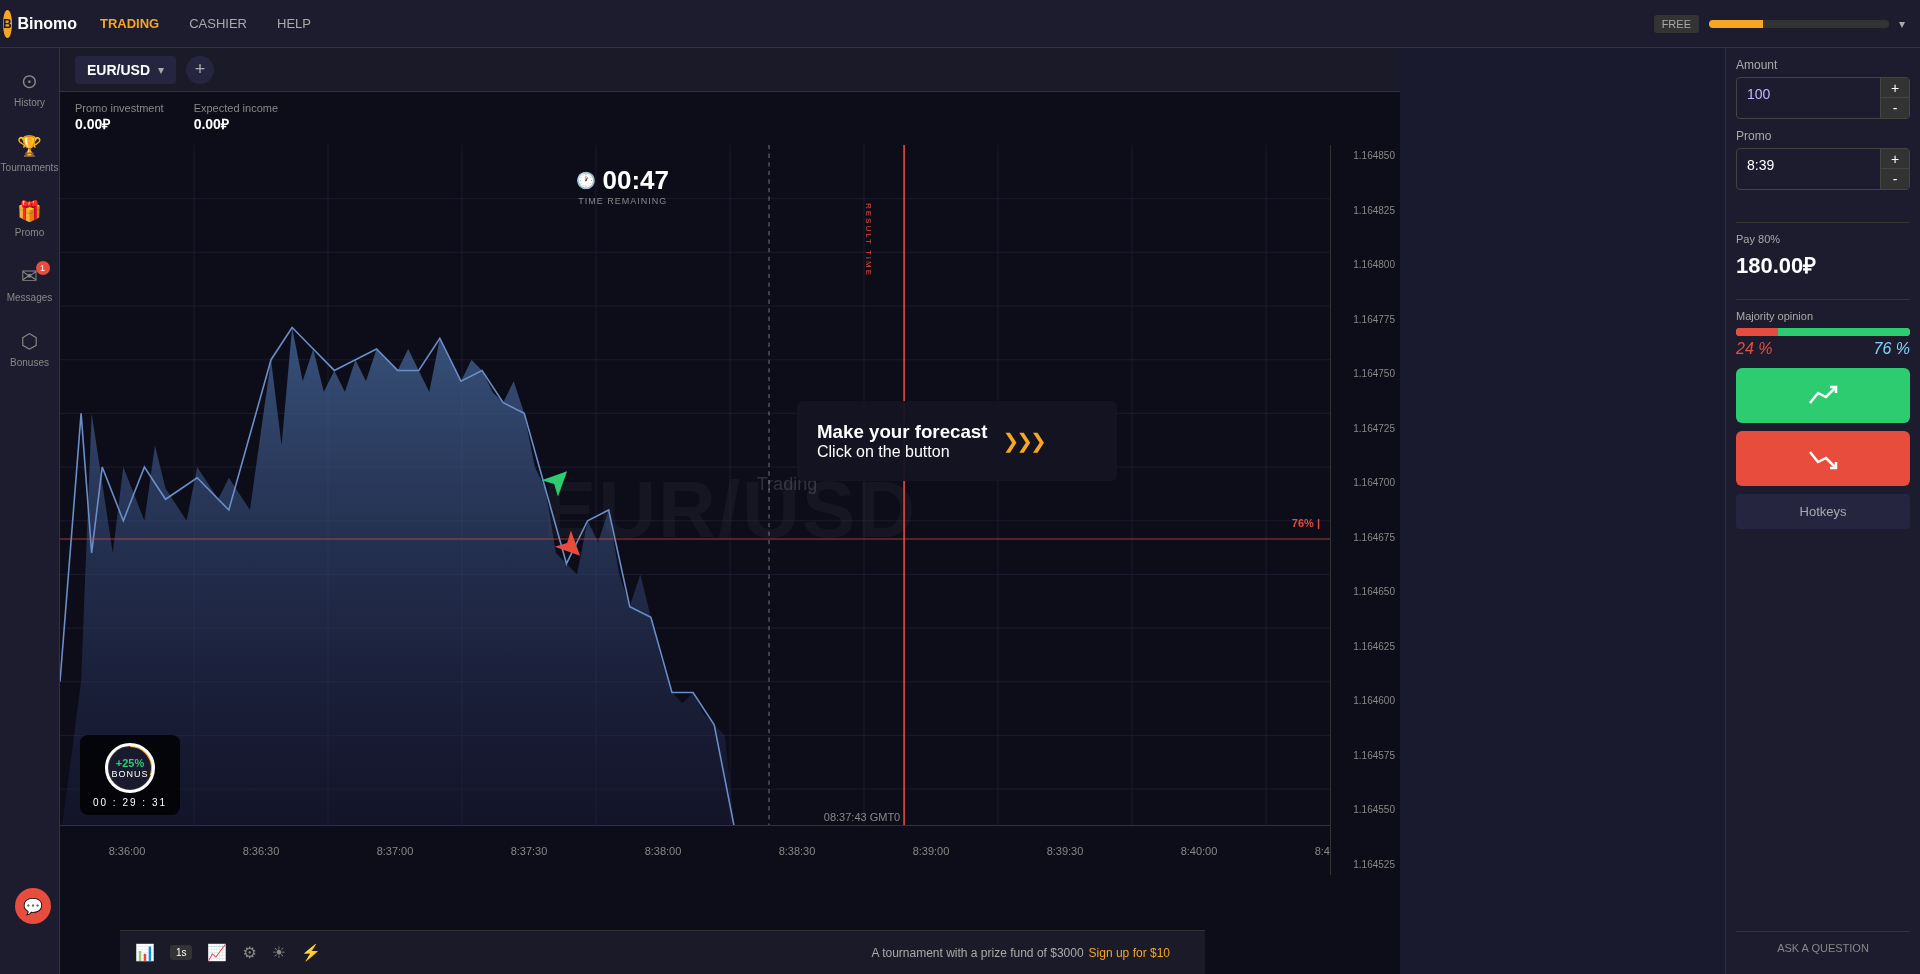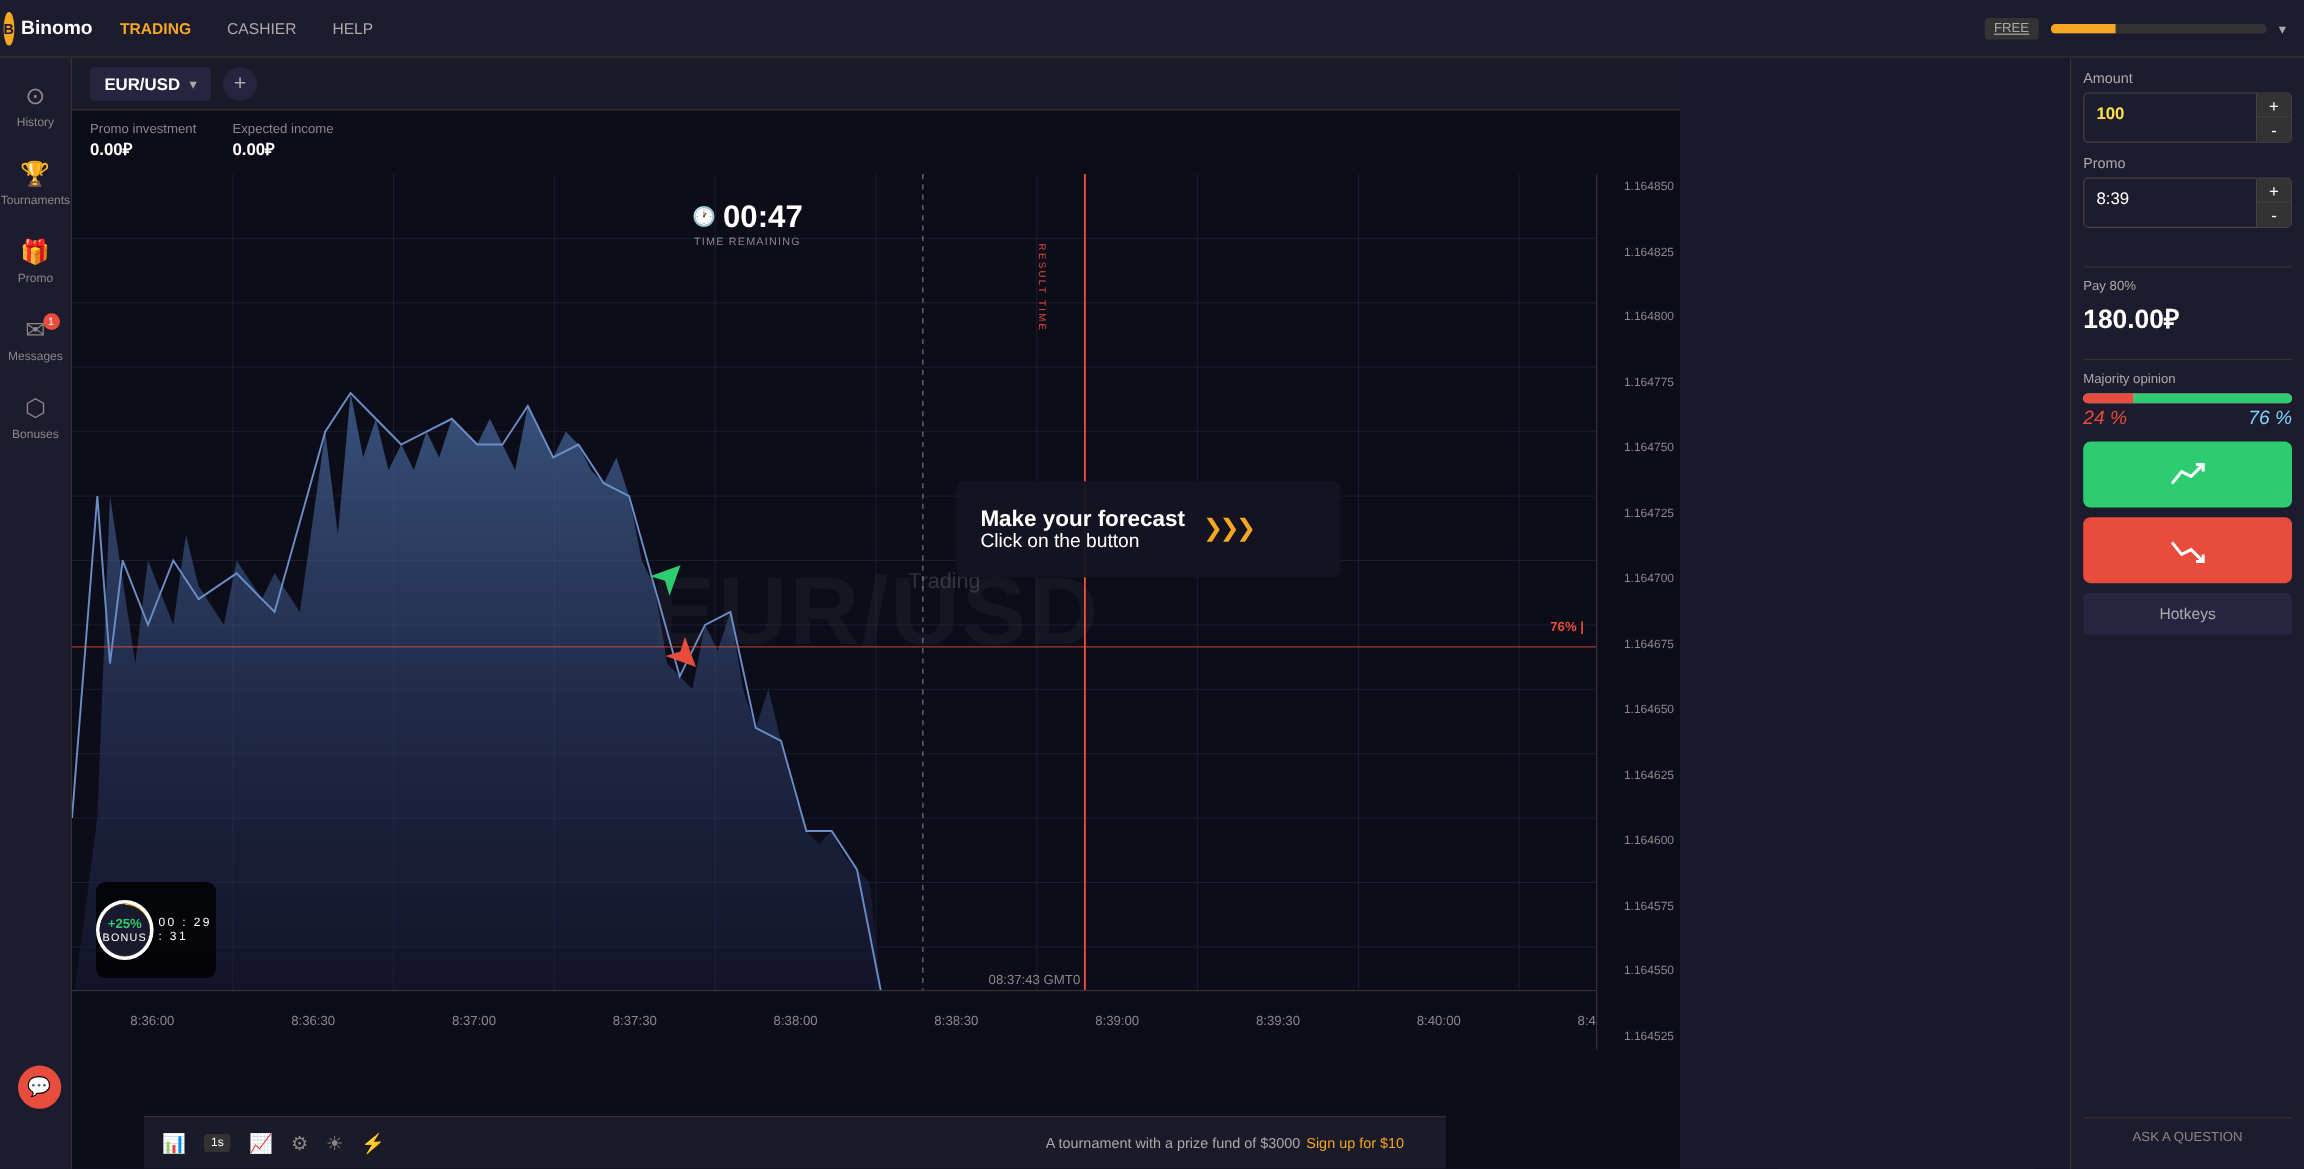--- a/index.html
+++ b/index.html
@@ -15,21 +15,21 @@
     .logo-text { color: #fff; font-weight: bold; font-size: 16px; }
     .nav-links { display: flex; align-items: center; gap: 30px; padding: 0 20px; }
     .nav-link { color: #aaa; font-size: 13px; cursor: pointer; }
     .nav-link.active { color: #f5a623; font-weight: bold; }
     .account-section { display: flex; align-items: center; gap: 10px; margin-left: 20px; }
     .account-label { font-size: 11px; color: #aaa; }
     .account-balance { font-size: 18px; font-weight: bold; color: #fff; }
     .refresh-btn { width: 32px; height: 32px; border-radius: 50%; background: #333; display: flex; align-items: center; justify-content: center; cursor: pointer; color: #aaa; font-size: 16px; }
     .add-funds-btn { background: #f5a623; color: #1a1a2e; font-weight: bold; font-size: 13px; padding: 8px 16px; border-radius: 4px; cursor: pointer; border: none; }
     .top-right { margin-left: auto; display: flex; align-items: center; gap: 10px; padding-right: 15px; }
-    .free-badge { background: #333; color: #aaa; font-size: 11px; padding: 3px 8px; border-radius: 3px; text-decoration: underline; }
+    .free-badge { background: #333; color: #aaa; font-size: 11px; padding: 3px 8px; border-radius: 3px; }
     .profile-bar { width: 180px; height: 8px; background: #333; border-radius: 4px; overflow: hidden; }
     .profile-bar-fill { height: 100%; background: #f5a623; width: 30%; }
     .profile-chevron { color: #aaa; font-size: 12px; cursor: pointer; }
 
     
     .sidebar {
       position: absolute; left: 0; top: 48px; width: 60px; height: 926px;
       background: #1c1c2e; border-right: 1px solid #333; display: flex; flex-direction: column; align-items: center; padding-top: 10px; gap: 5px;
     }
     .sidebar-item {
@@ -86,21 +86,21 @@
     .x-axis {
       position: absolute; bottom: 0; left: 0; right: 0; height: 50px; background: #0d0d1a;
       display: flex; align-items: center; justify-content: space-around; border-top: 1px solid #333;
     }
     .x-label { font-size: 11px; color: #888; }
 
     
     .bonus-badge {
       position: absolute; bottom: 60px; left: 20px;
       width: 100px; height: 80px; background: rgba(0,0,0,0.8); border-radius: 8px;
-      display: flex; flex-direction: row; align-items: center; justify-content: center; gap: 4px;
+      display: flex; flex-direction: column; align-items: center; justify-content: center; gap: 4px;
     }
     .bonus-circle {
       width: 50px; height: 50px; border-radius: 50%; border: 3px solid #fff;
       display: flex; align-items: center; justify-content: center;
       background: conic-gradient(#f5a623 0% 30%, #333 30% 100%);
       position: relative;
     }
     .bonus-inner { width: 42px; height: 42px; border-radius: 50%; background: #1a1a2e; display: flex; align-items: center; justify-content: center; }
     .bonus-text { font-size: 11px; font-weight: bold; color: #2ecc71; }
     .bonus-label { font-size: 9px; color: #fff; letter-spacing: 1px; }
@@ -503,21 +503,21 @@
     </div>
   </div>
 </div>
 
 <div class="right-panel">
 
   <div class="panel-row">
     <span class="panel-label">Amount</span>
   </div>
   <div style="display:flex;width:100%;border:1px solid #444;border-radius:4px;margin-bottom:10px;">
-    <div style="flex:1;padding:8px 10px;font-size:14px;color:#fde047;font-weight:bold;">100</div>
+    <div style="flex:1;padding:8px 10px;font-size:14px;color:#c4b5fd;">100</div>
     <div style="display:flex;flex-direction:column;border-left:1px solid #444;">
       <div style="width:28px;height:20px;background:#333;display:flex;align-items:center;justify-content:center;cursor:pointer;color:#fff;font-size:14px;border-bottom:1px solid #444;">+</div>
       <div style="width:28px;height:20px;background:#333;display:flex;align-items:center;justify-content:center;cursor:pointer;color:#fff;font-size:14px;">-</div>
     </div>
   </div>
 
   <div class="panel-row">
     <span class="panel-label">Promo</span>
   </div>
   <div style="display:flex;width:100%;border:1px solid #444;border-radius:4px;margin-bottom:22px;">

